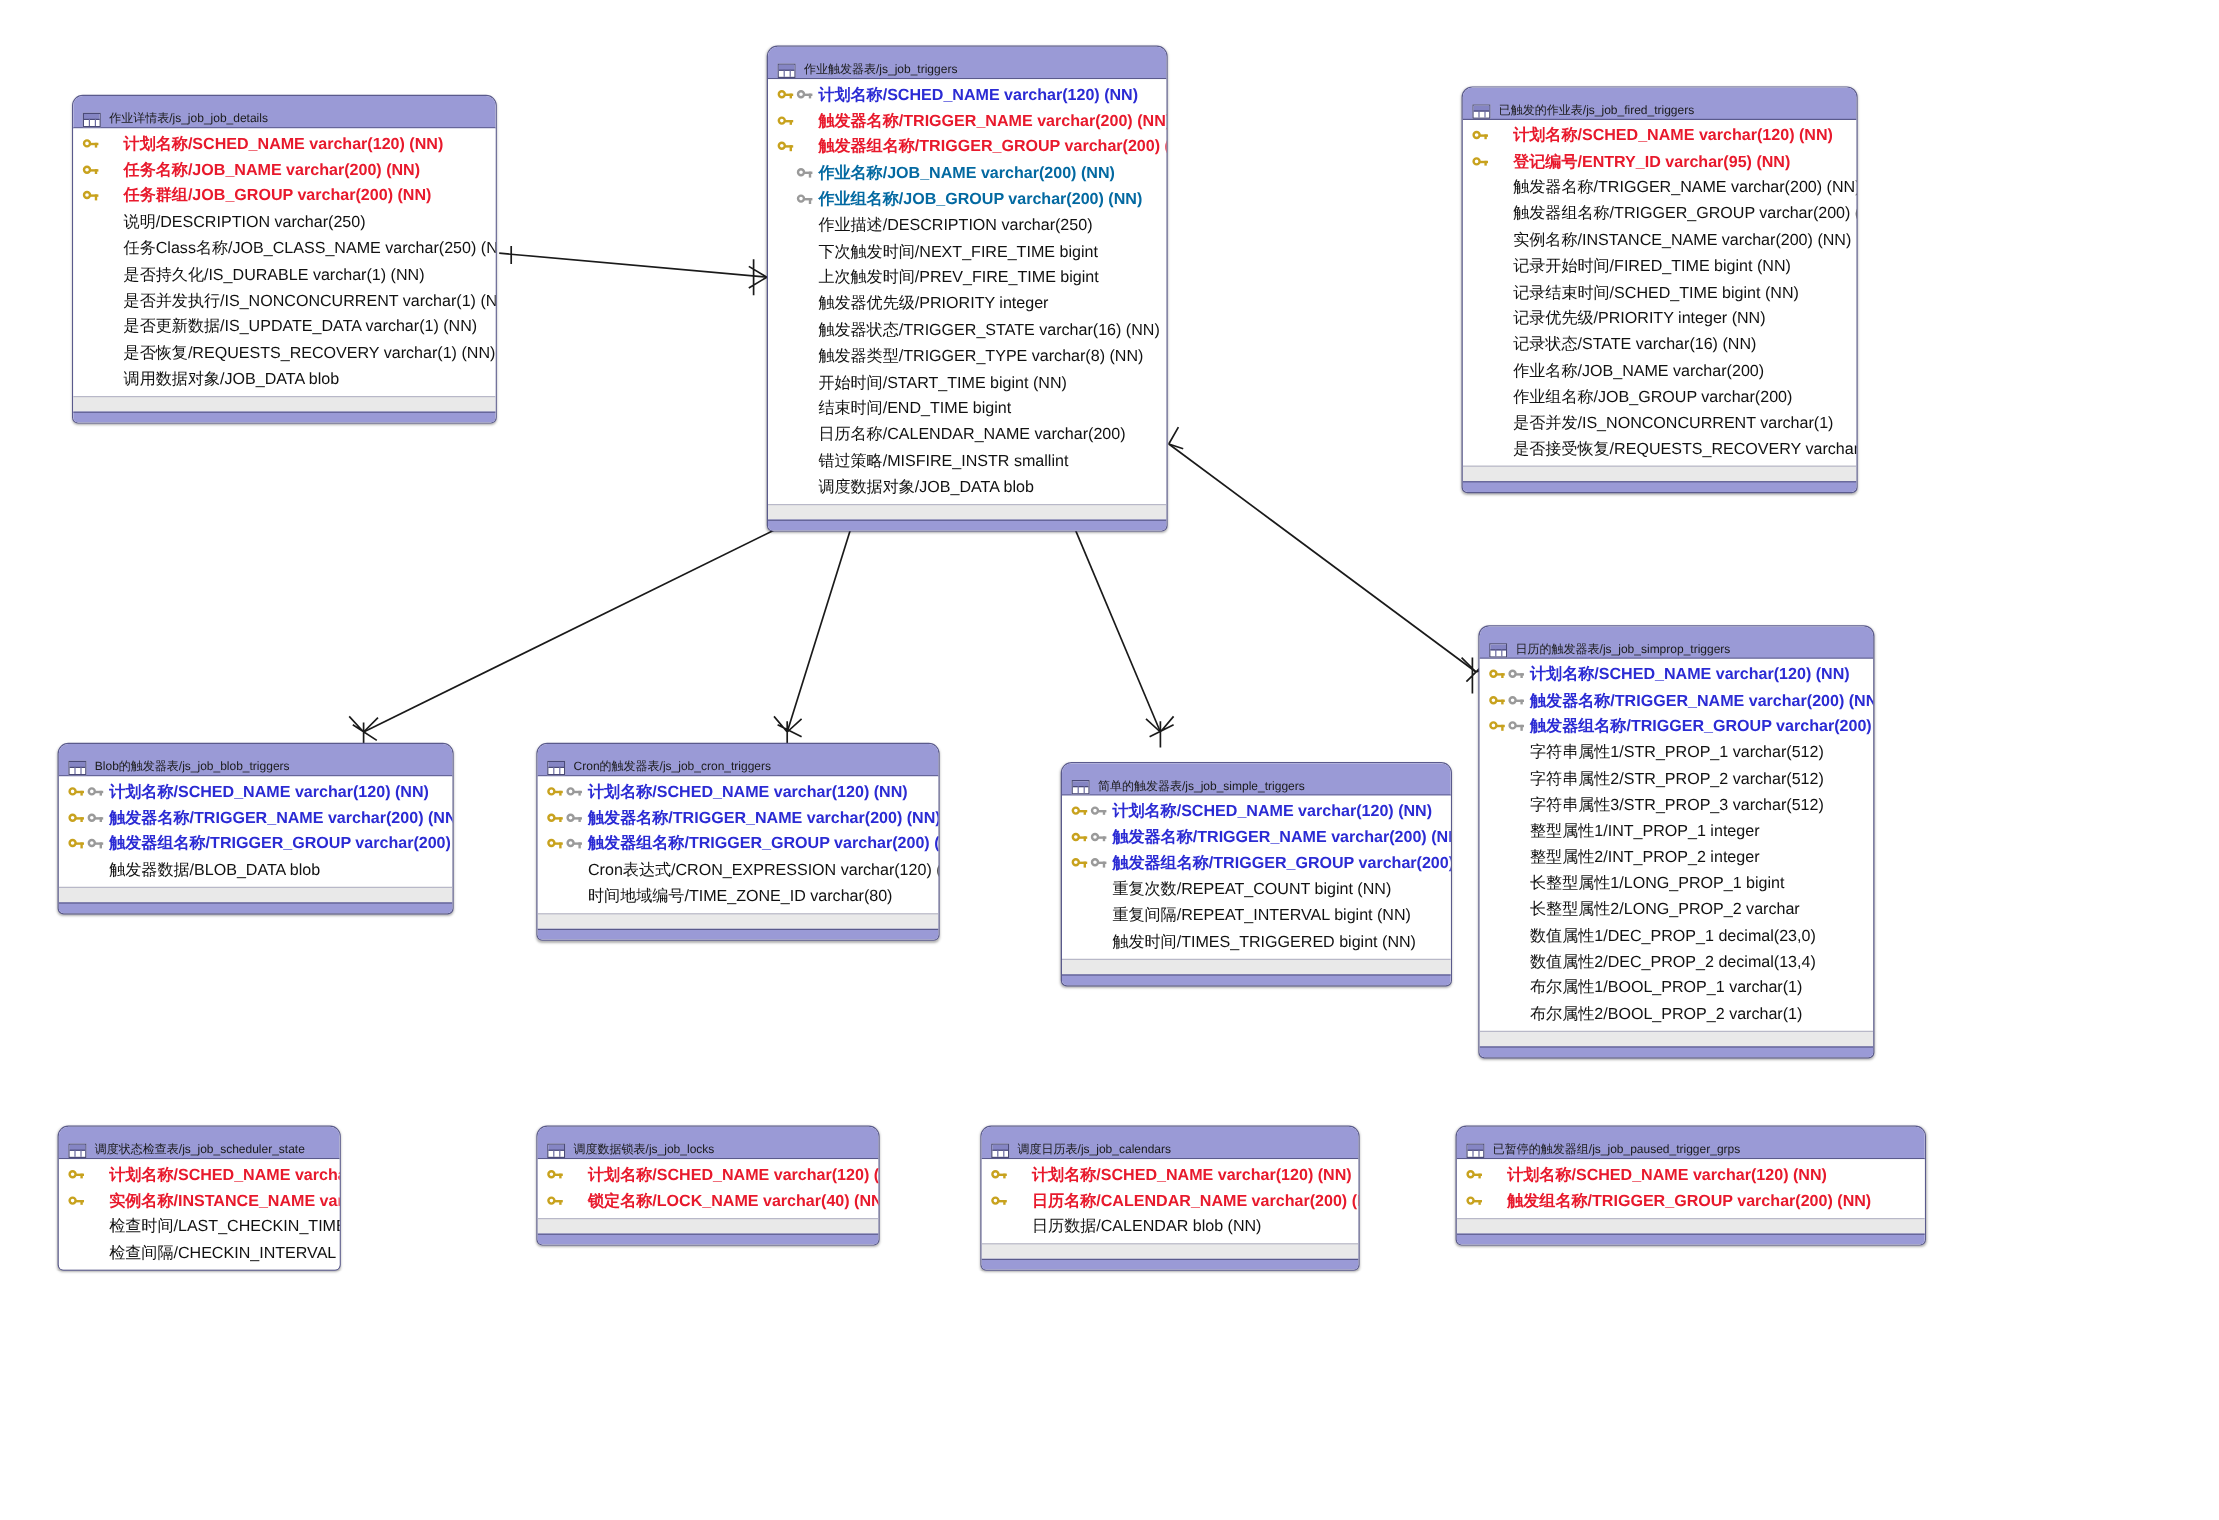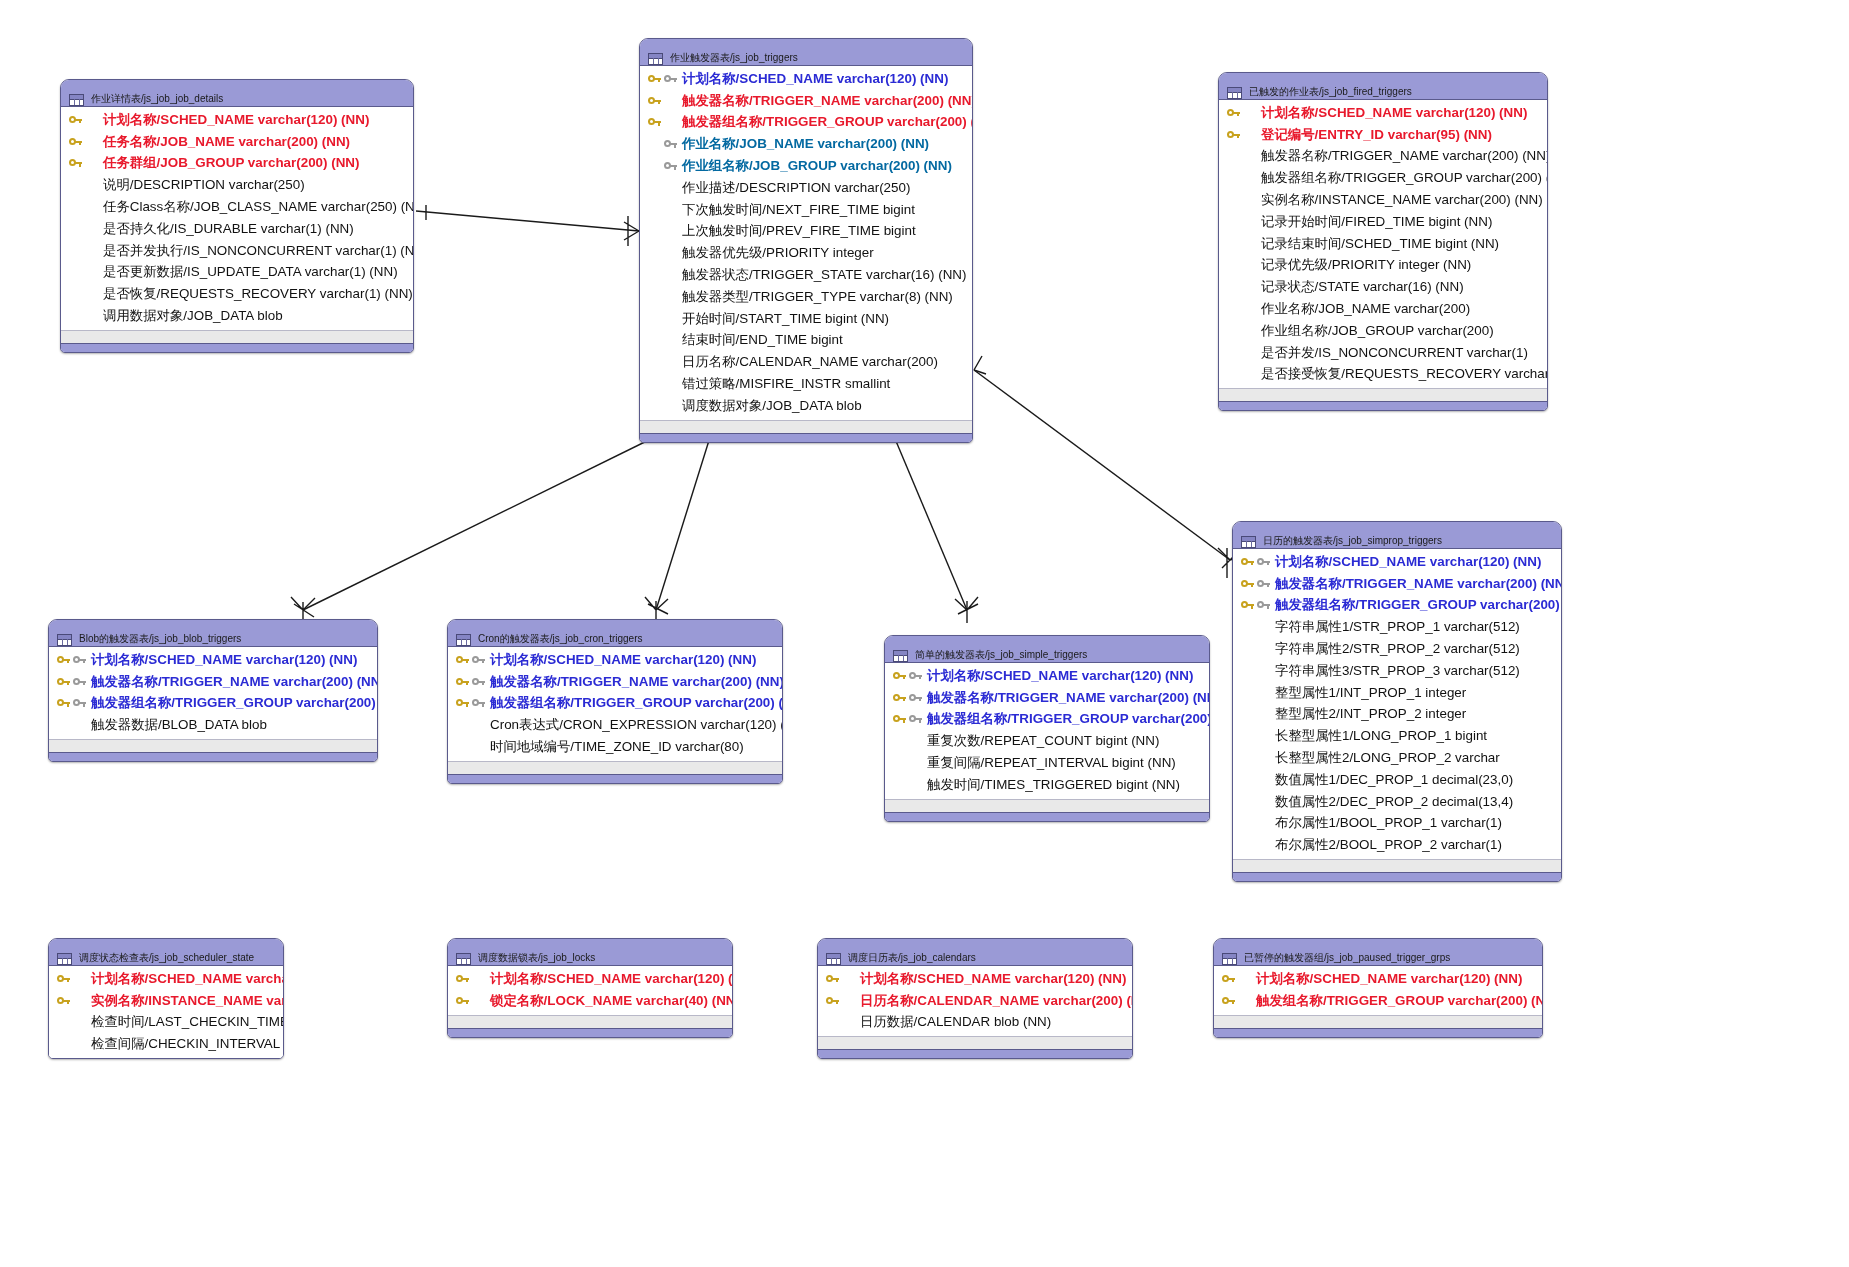--- a/index.html
+++ b/index.html
@@ -851,21 +851,21 @@
         </div>
         <div class="col-row">
           <span class="keyslot"></span>
           <span class="keyslot"></span>
           <span class="col-label c-plain">日历数据/CALENDAR blob (NN)</span>
         </div>
       </div>
       <div class="tb-footer"></div>
       <div class="tb-capstrip"></div>
     </div>
-    <div class="table-box" style="left: 1213px; top: 938px; width: 330px;">
+    <div class="table-box" style="left: 1213px; top: 938px; width: 392px;">
       <div class="tb-header">
         <span class="tbl-icon"></span>
         <span class="title">已暂停的触发器组/js_job_paused_trigger_grps</span>
       </div>
       <div class="tb-body">
         <div class="col-row">
           <span class="keyslot">
             <span class="key">
               <span class="bow"></span>
               <span class="shaft"></span>

